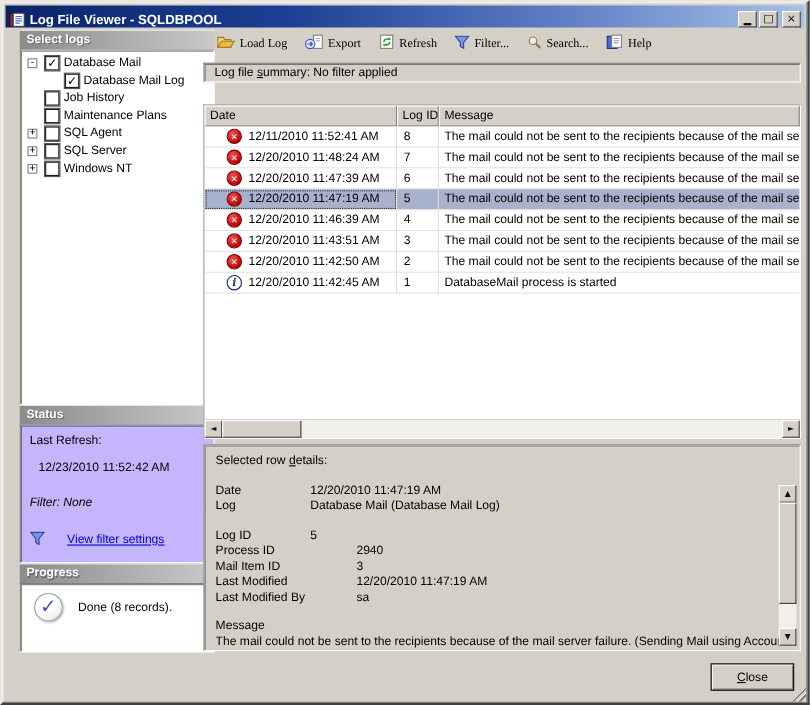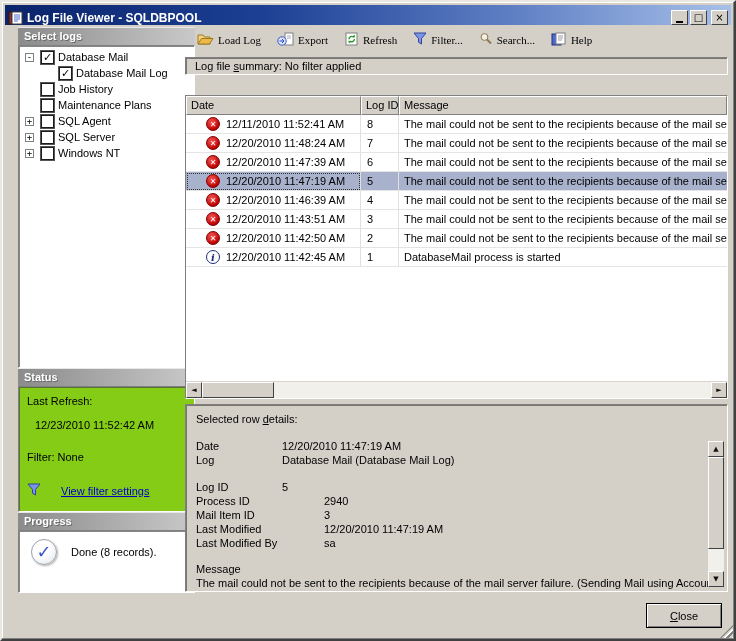--- a/index.html
+++ b/index.html
@@ -52,24 +52,24 @@
     font-family:"DejaVu Sans Mono",monospace; flex:0 0 auto;
   }
   .tree-item .exp-spacer { width:9px; margin-left:6px; flex:0 0 auto; }
   .tree-item.lvl1 { padding-left:18px; }
   .cbx {
     width:13px; height:13px; margin:0 4px 0 7px; background:#fff;
     border:1px solid #1a1a1a; box-shadow:inset 0 0 0 1px #fff, 0 0 0 1px #555;
     font-size:11px; line-height:11px; text-align:center; font-weight:bold;
     font-family:"DejaVu Sans",sans-serif; flex:0 0 auto;
   }
-  .status-box { background:#84cc16; height:126px; position:relative; overflow:hidden; }
+  .status-box { background:#c4b5fd; height:126px; position:relative; overflow:hidden; }
   .st-lbl1 { position:absolute; left:8px; top:8px; }
   .st-val  { position:absolute; left:16px; top:32px; }
-  .st-lbl2 { position:absolute; left:8px; top:64px; }
+  .st-lbl2 { position:absolute; left:8px; top:64px;font-style:italic; }
   .st-link-row { position:absolute; left:8px; top:96px; display:flex; align-items:center; gap:20px; }
   .link { color:#0000cc; text-decoration:underline; cursor:pointer; }
   .progress-box { background:#fff; height:63px; position:relative; overflow:hidden; }
   .done-icon {
     position:absolute; left:12px; top:8px; width:26px; height:26px; border-radius:50%;
     background:radial-gradient(circle at 35% 30%, #ffffff 40%, #dfe3ea);
     border:1px solid #9aa0ad; box-shadow:1px 1px 2px #b9b5ad;
     color:#3a57c8; font-size:18px; font-weight:bold; text-align:center; line-height:24px;
     font-family:"DejaVu Sans",sans-serif;
   }

